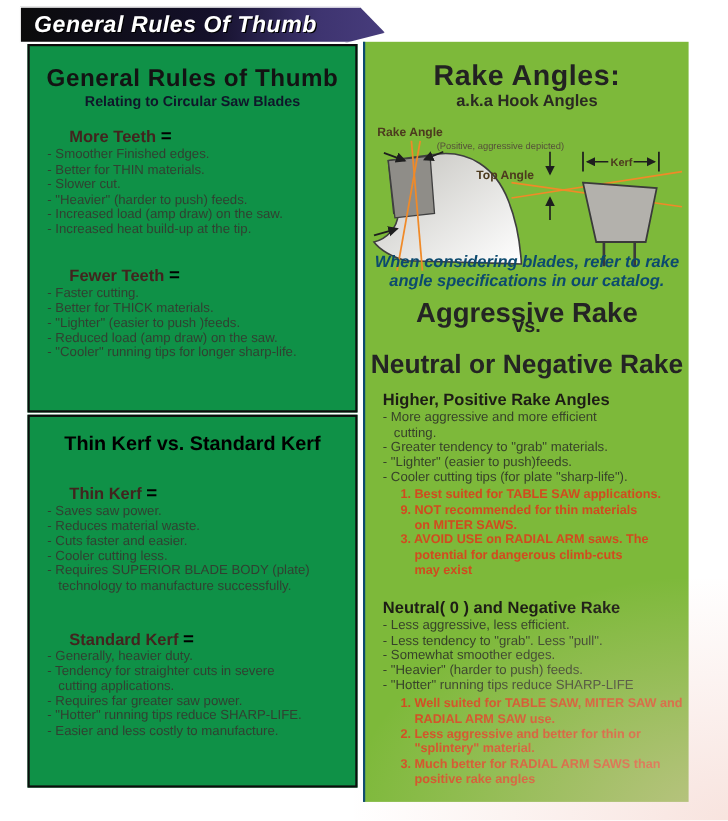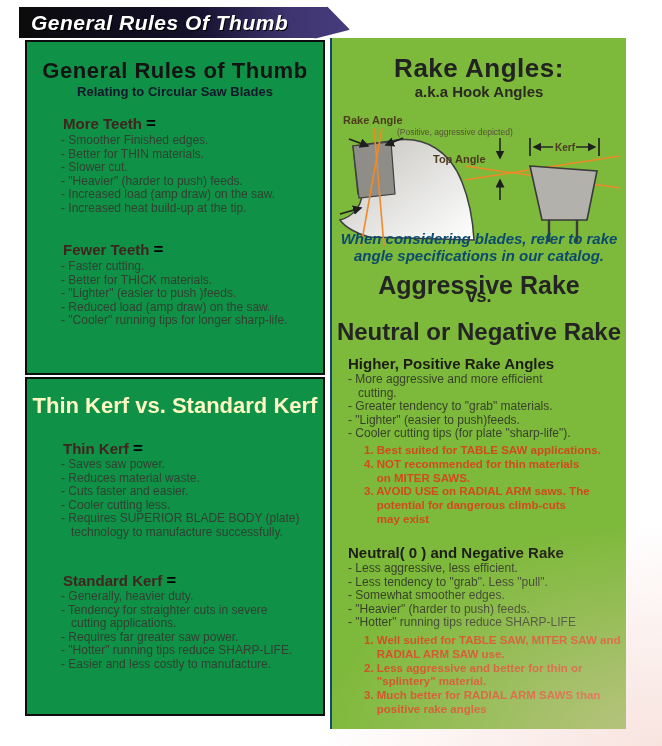--- a/index.html
+++ b/index.html
@@ -32,23 +32,23 @@
   #panelA{left:25px;top:40px;width:300px;height:335px;}
   #panelB{left:25px;top:377px;width:300px;height:339px;}
   #panelR{left:330px;top:38px;width:296px;height:691px;background:#7db93a;border-left:2px solid #0c4a6e;}
   .abs{position:absolute;left:0;right:0;}
   .ctr{text-align:center;}
   
   .pa-title{top:16px;font-size:22px;font-weight:bold;color:#131313;letter-spacing:.5px;}
   .pa-sub{top:42px;font-size:13px;font-weight:bold;color:#0f172a;}
   .sec-head{font-size:15px;font-weight:bold;color:#42241e;padding-left:36px;white-space:nowrap;}
   .sec-head .eq{color:#000;font-size:17px;}
-  .dlist{padding-left:34px;font-size:12px;line-height:13.6px;color:#314031;white-space:pre;}
+  .dlist{padding-left:16px;font-size:12px;line-height:13.6px;color:#314031;white-space:pre;}
   .dlist .line{white-space:pre;}
-  .pb-title{top:14px;font-size:22px;font-weight:bold;color:#fef9c3;}
+  .pb-title{top:14px;font-size:18px;font-weight:bold;color:#000000;}
   
   .pr-title{top:15px;font-size:26px;font-weight:bold;color:#222222;letter-spacing:.5px;}
   .pr-sub{top:45px;font-size:15px;font-weight:bold;color:#2a2a22;}
   .pr-note{font-size:15px;font-style:italic;font-weight:bold;color:#0c4a6e;}
   .pr-vs1{top:233px;font-size:25px;font-weight:bold;color:#242424;}
   .pr-vs2{top:248px;font-size:18px;font-weight:bold;color:#242424;}
   .pr-vs3{top:280px;font-size:24px;font-weight:bold;color:#242424;}
   .r-head{font-size:15px;font-weight:bold;color:#1d1d15;padding-left:16px;white-space:nowrap;}
   .rlist{padding-left:16px;font-size:12px;line-height:13.6px;color:#37422a;white-space:pre;}
   .wlist{padding-left:32px;font-size:11.5px;line-height:13.8px;font-weight:bold;color:#d14b1f;white-space:pre;}
@@ -142,20 +142,20 @@
 
   <div class="abs ctr pr-note" style="top:192px;">When considering blades, refer to rake</div>
   <div class="abs ctr pr-note" style="top:209px;">angle specifications in our catalog.</div>
 
   <div class="abs ctr pr-vs1">Aggressive Rake</div>
   <div class="abs ctr pr-vs2">vs.</div>
   <div class="abs ctr pr-vs3">Neutral or Negative Rake</div>
 
   <div class="abs r-head" style="top:317px;">Higher, Positive Rake Angles</div>
   <div class="abs rlist" style="top:335px;"><div class="line">- More aggressive and more efficient</div><div class="line">   cutting.</div><div class="line">- Greater tendency to "grab" materials.</div><div class="line">- "Lighter" (easier to push)feeds.</div><div class="line">- Cooler cutting tips (for plate "sharp-life").</div></div>
-  <div class="abs wlist" style="top:406px;"><div class="line">1. Best suited for TABLE SAW applications.</div><div class="line">4. NOT recommended for thin materials</div><div class="line">    on MITER SAWS.</div><div class="line">3. AVOID USE on RADIAL ARM saws. The</div><div class="line">    potential for dangerous climb-cuts</div><div class="line">    may exist</div></div>
+  <div class="abs wlist" style="top:406px;"><div class="line">1. Best suited for TABLE SAW applications.</div><div class="line">9. NOT recommended for thin materials</div><div class="line">    on MITER SAWS.</div><div class="line">3. AVOID USE on RADIAL ARM saws. The</div><div class="line">    potential for dangerous climb-cuts</div><div class="line">    may exist</div></div>
 
   <div class="abs r-head" style="top:506px;">Neutral( 0 ) and Negative Rake</div>
   <div class="abs rlist" style="top:524px;"><div class="line">- Less aggressive, less efficient.</div><div class="line">- Less tendency to "grab". Less "pull".</div><div class="line">- Somewhat smoother edges.</div><div class="line">- "Heavier" (harder to push) feeds.</div><div class="line">- "Hotter" running tips reduce SHARP-LIFE</div></div>
   <div class="abs wlist" style="top:596px;"><div class="line">1. Well suited for TABLE SAW, MITER SAW and</div><div class="line">    RADIAL ARM SAW use.</div><div class="line">2. Less aggressive and better for thin or</div><div class="line">    "splintery" material.</div><div class="line">3. Much better for RADIAL ARM SAWS than</div><div class="line">    positive rake angles</div></div>
 </div>
 
 <div class="corner-tint"></div>
 
 </body></html>

